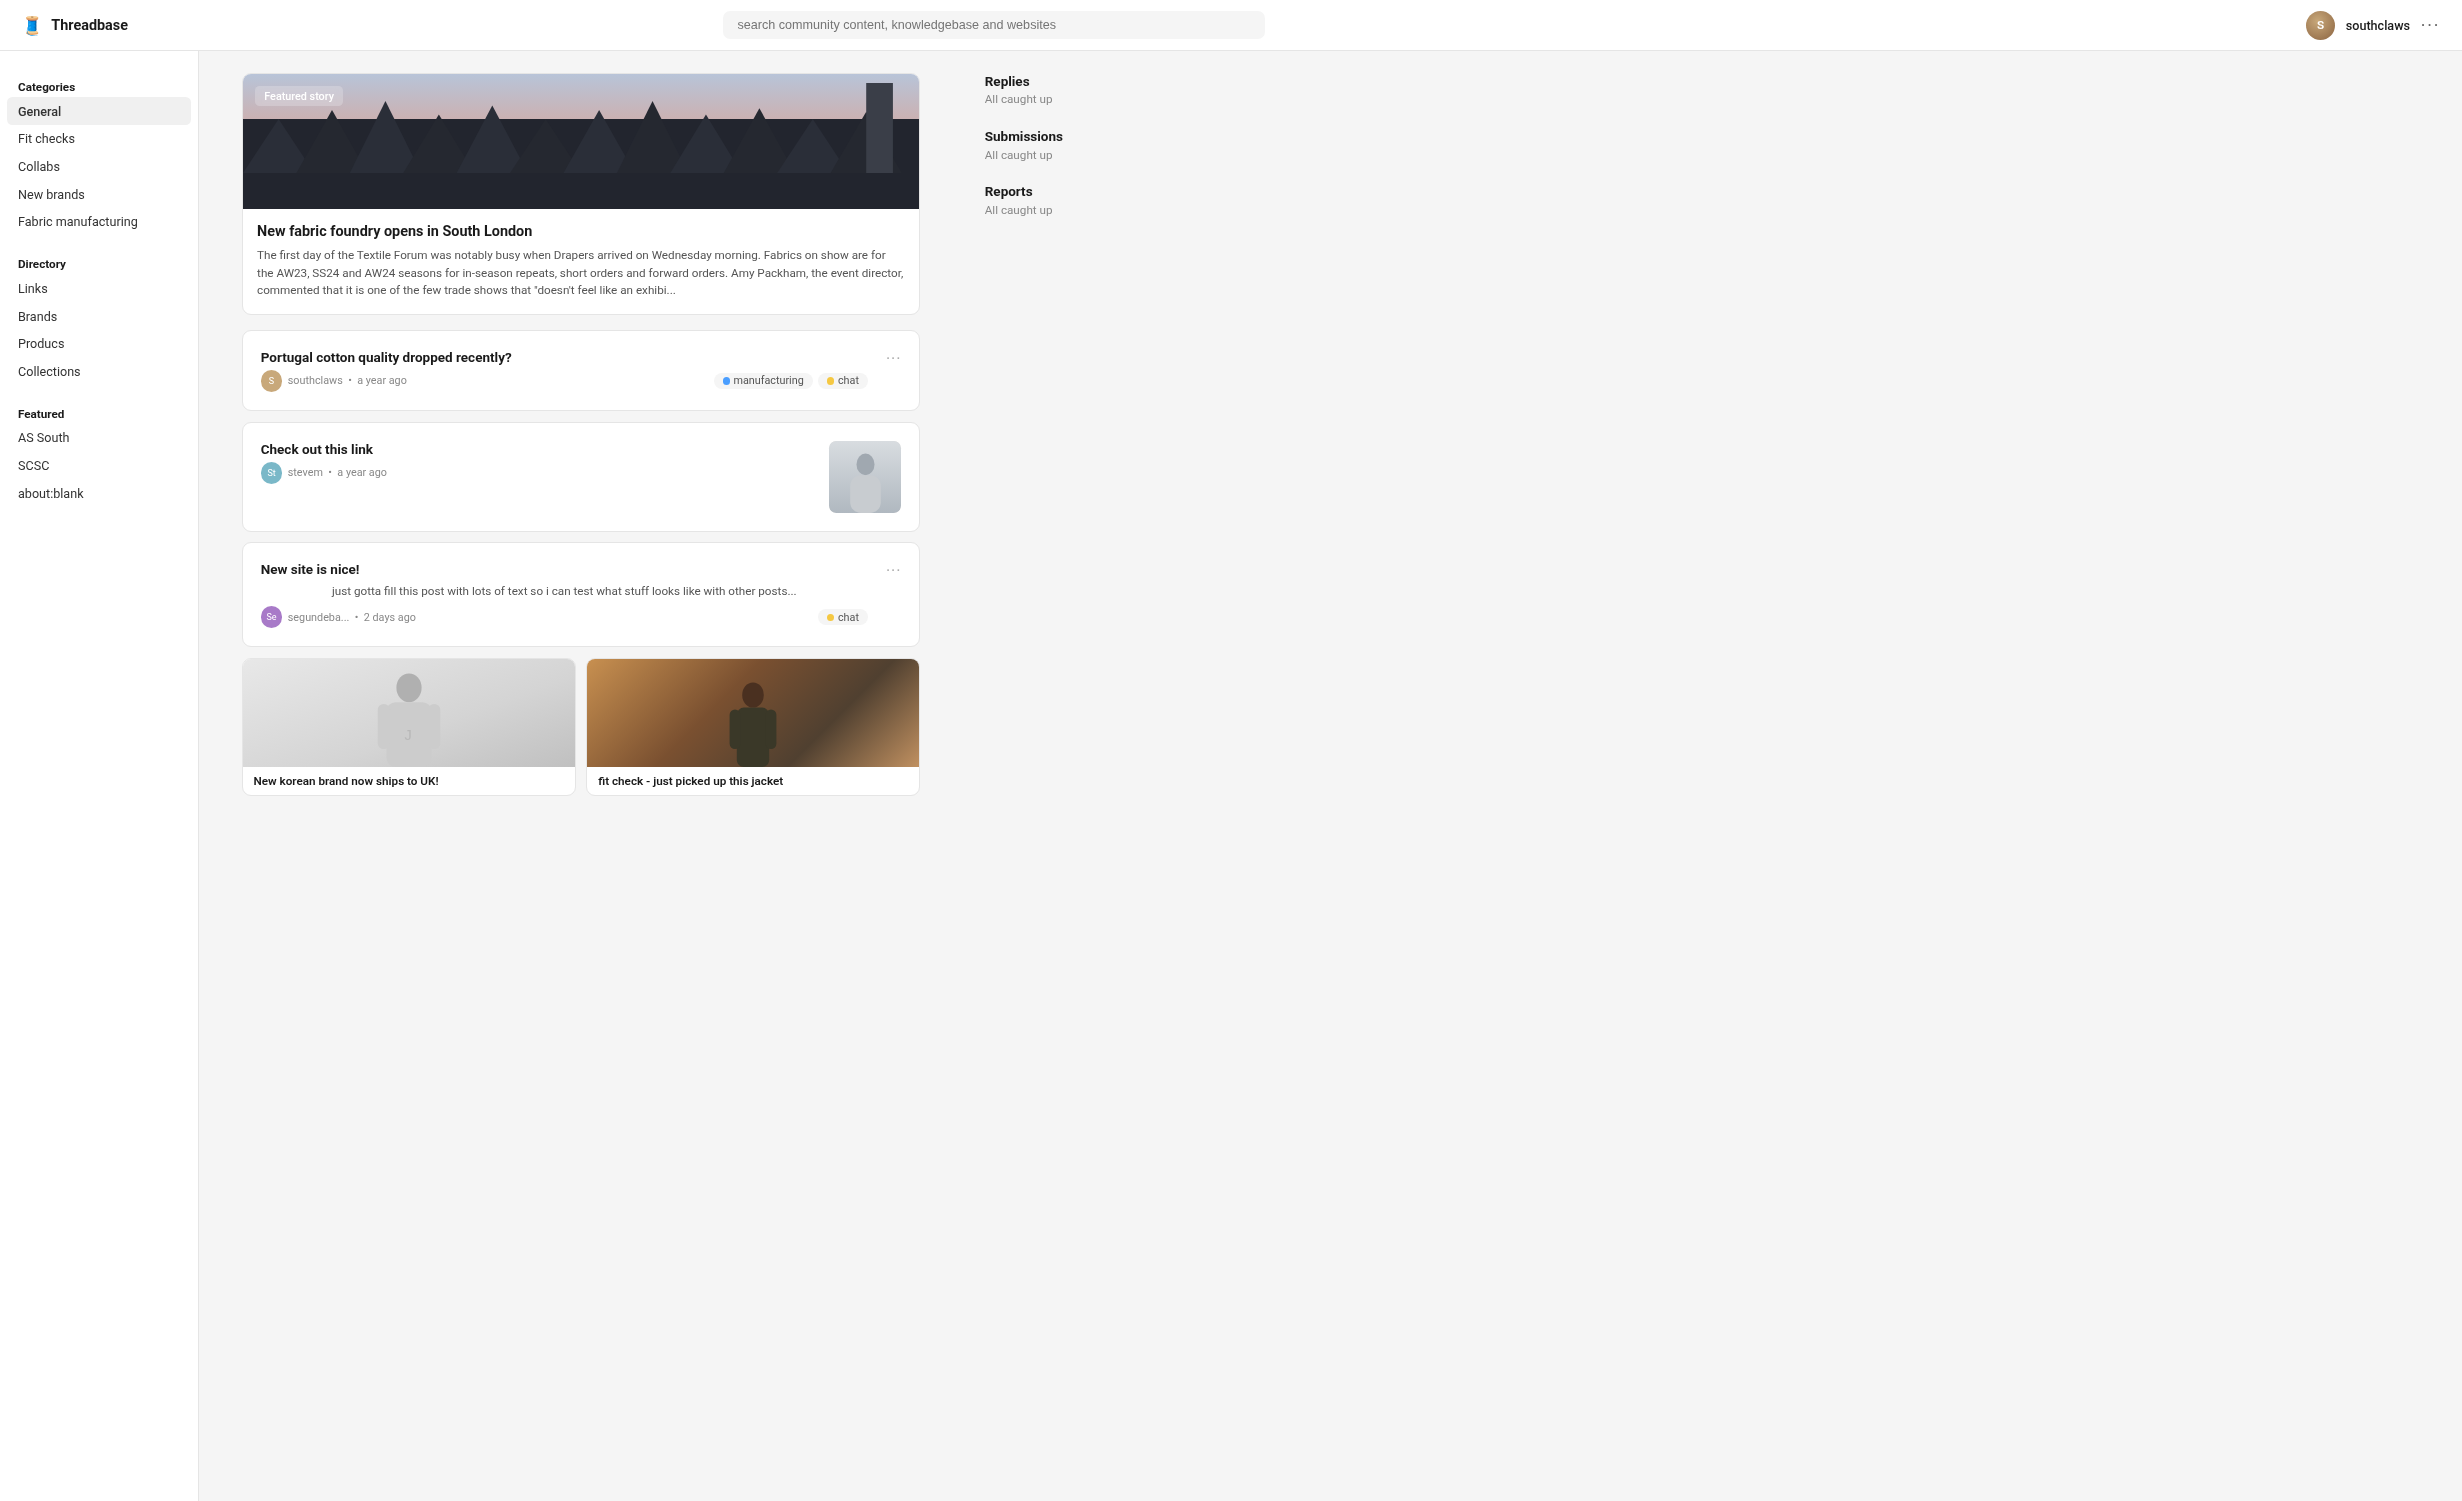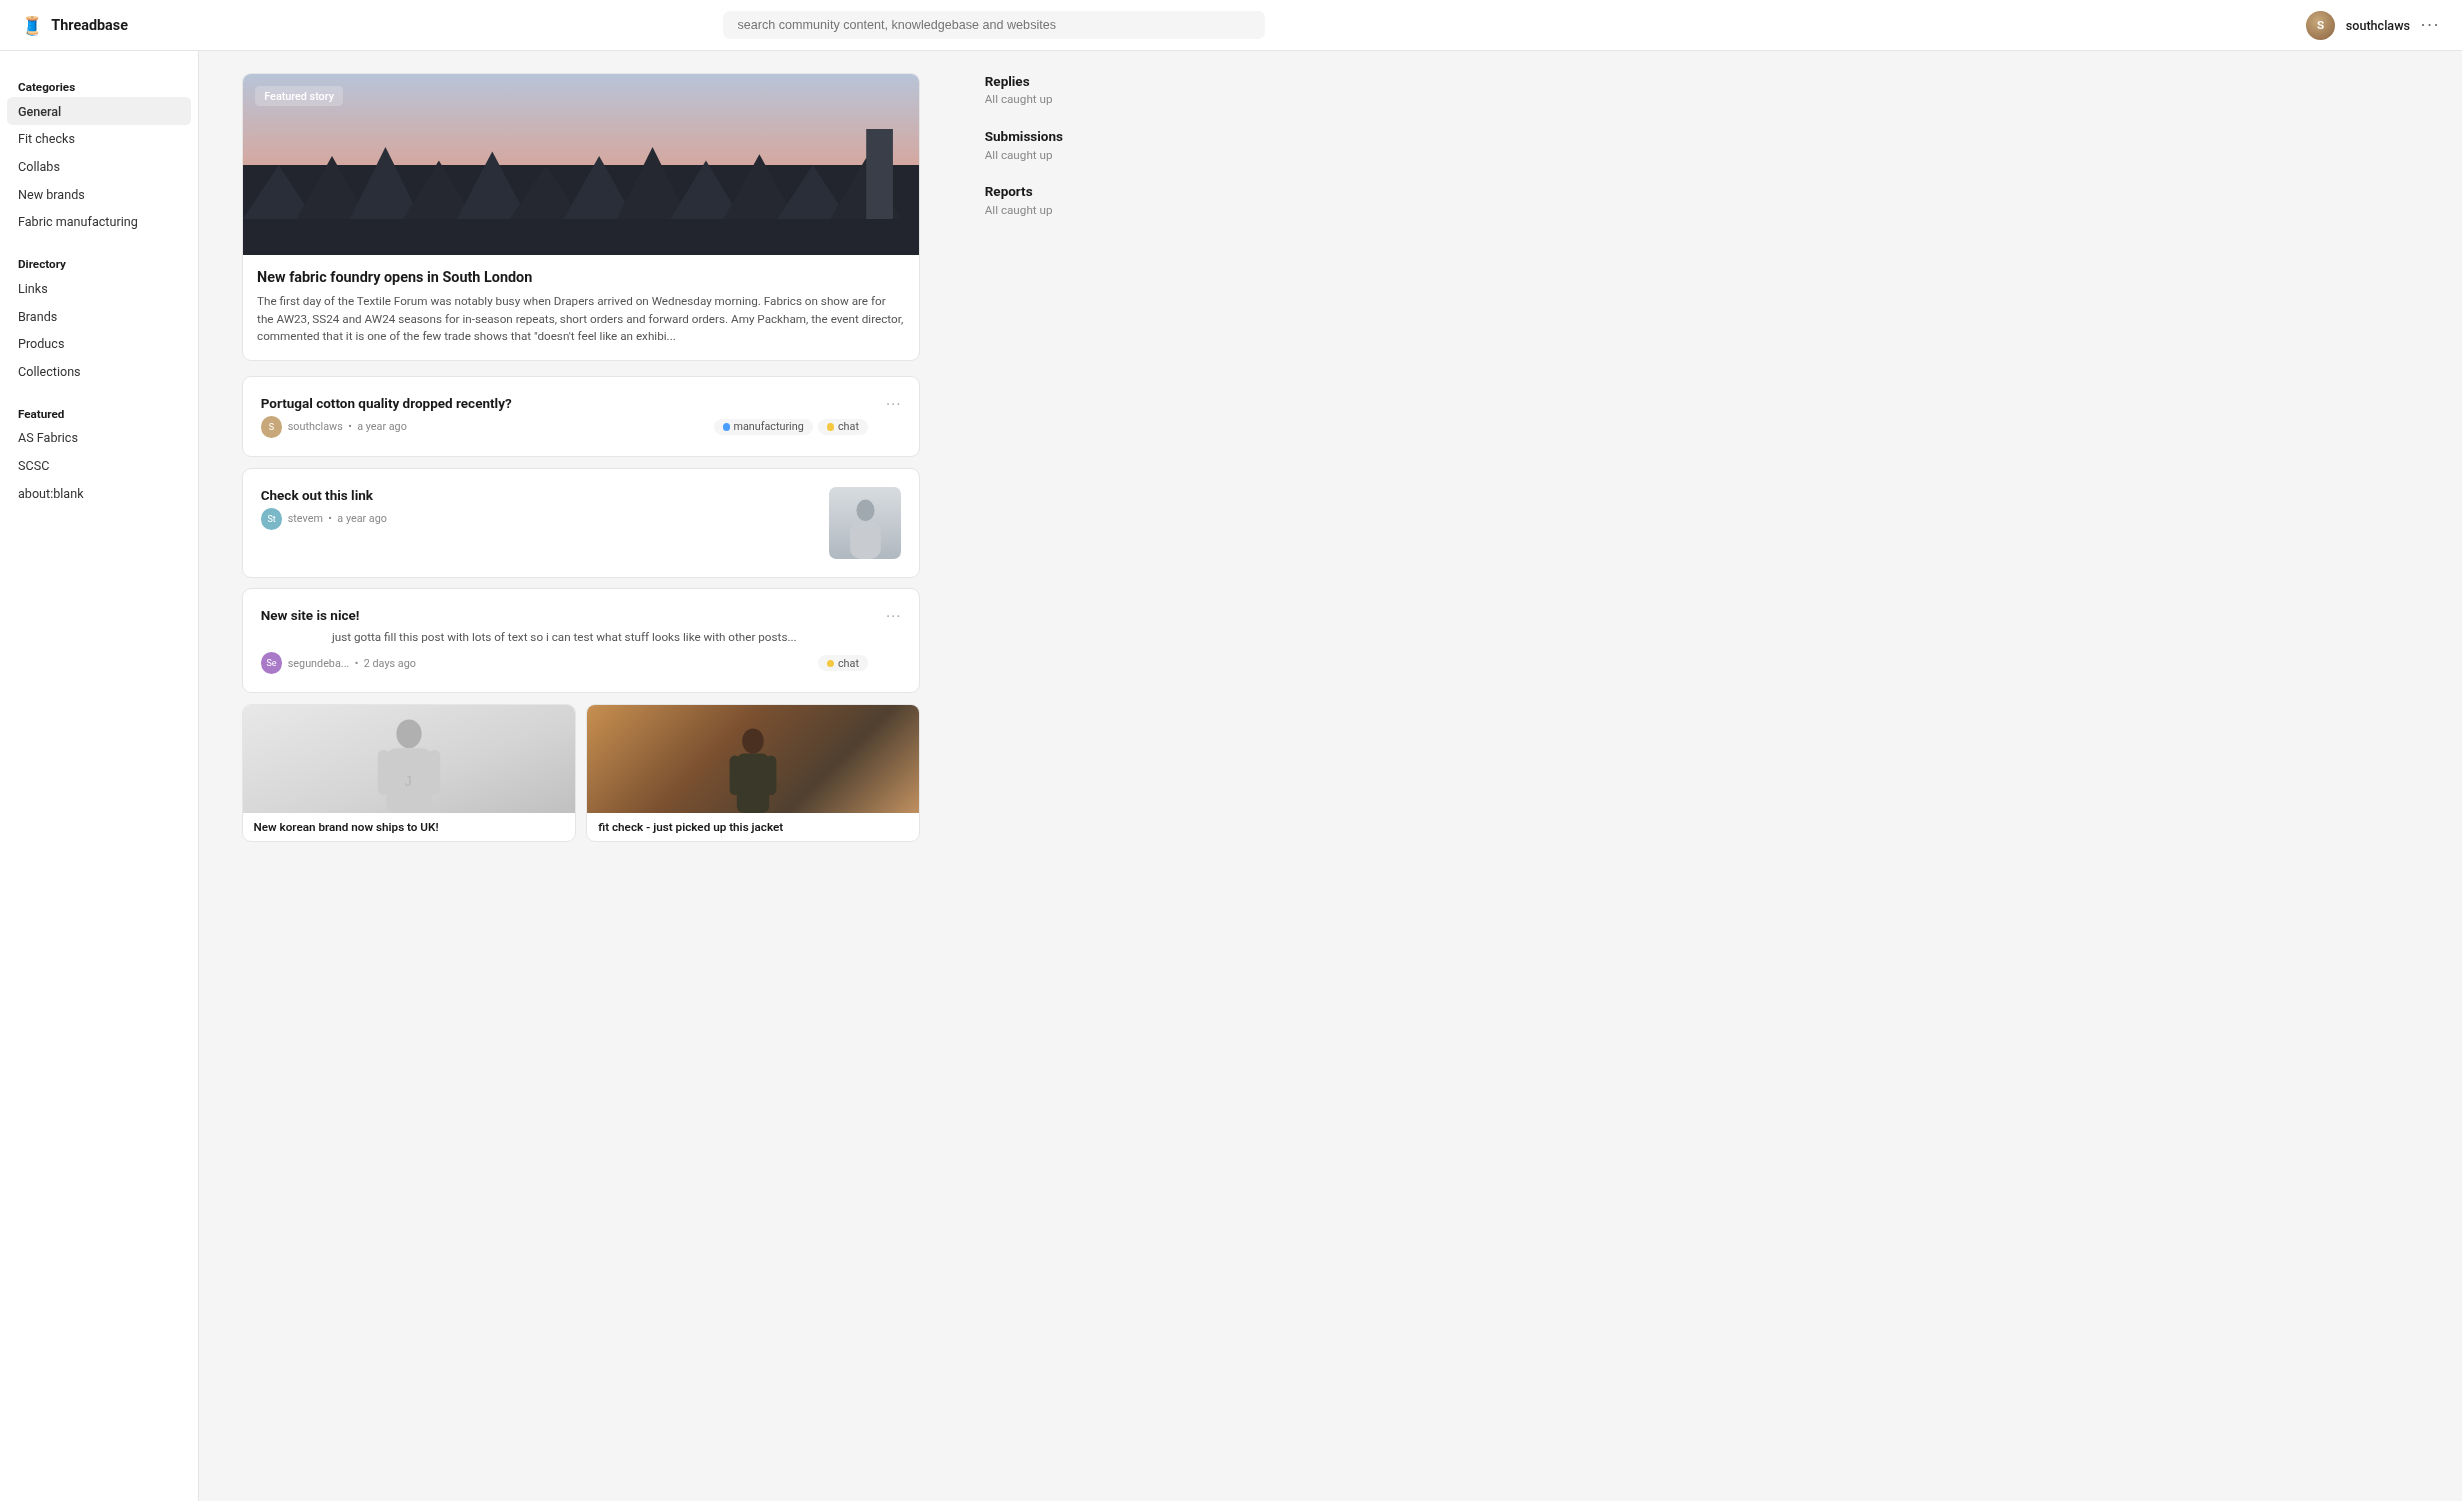--- a/index.html
+++ b/index.html
@@ -39,21 +39,21 @@
     .main { flex: 1; padding: 21.7px; max-width: 722px; }
 
     
     .rightpanel { width: 253px; padding: 21.7px; flex-shrink: 0; }
     .rightpanel-section { margin-bottom: 21.7px; }
     .rightpanel-title { font-weight: 700; font-size: 13.5px; margin-bottom: 3.6px; }
     .rightpanel-subtitle { font-size: 11.7px; color: #888; }
 
     
     .featured-card { border-radius: 9px; overflow: hidden; background: #fff; margin-bottom: 14.4px; border: 0.9px solid #e5e5e5; }
-    .featured-story-img-wrap { position: relative; height: 181px; overflow: hidden; }
+    .featured-story-img-wrap { position: relative; height: 135px; overflow: hidden; }
     .featured-story-badge {
       position: absolute; top: 12.6px; left: 12.6px;
       background: rgba(255,255,255,0.22); color: #fff; font-size: 10.8px;
       padding: 3.6px 9px; border-radius: 4.5px; font-weight: 500; backdrop-filter: blur(3.6px);
     }
     .featured-card-body { padding: 14.4px; }
     .featured-card-title { font-weight: 700; font-size: 14.4px; margin-bottom: 7.2px; }
     .featured-card-desc { font-size: 11.7px; color: #555; line-height: 1.5; }
 
     
@@ -125,21 +125,21 @@
     <div class="sidebar-group">
       <div class="sidebar-section-title">Directory</div>
       <a class="sidebar-item">Links</a>
       <a class="sidebar-item">Brands</a>
       <a class="sidebar-item">Producs</a>
       <a class="sidebar-item">Collections</a>
     </div>
 
     <div class="sidebar-group">
       <div class="sidebar-section-title">Featured</div>
-      <a class="sidebar-item">AS Fabrics</a>
+      <a class="sidebar-item">AS South</a>
       <a class="sidebar-item">SCSC</a>
       <a class="sidebar-item">about:blank</a>
     </div>
 
   </aside>
 
   <main class="main">
 
     <div class="featured-card">
       <div class="featured-story-img-wrap">

